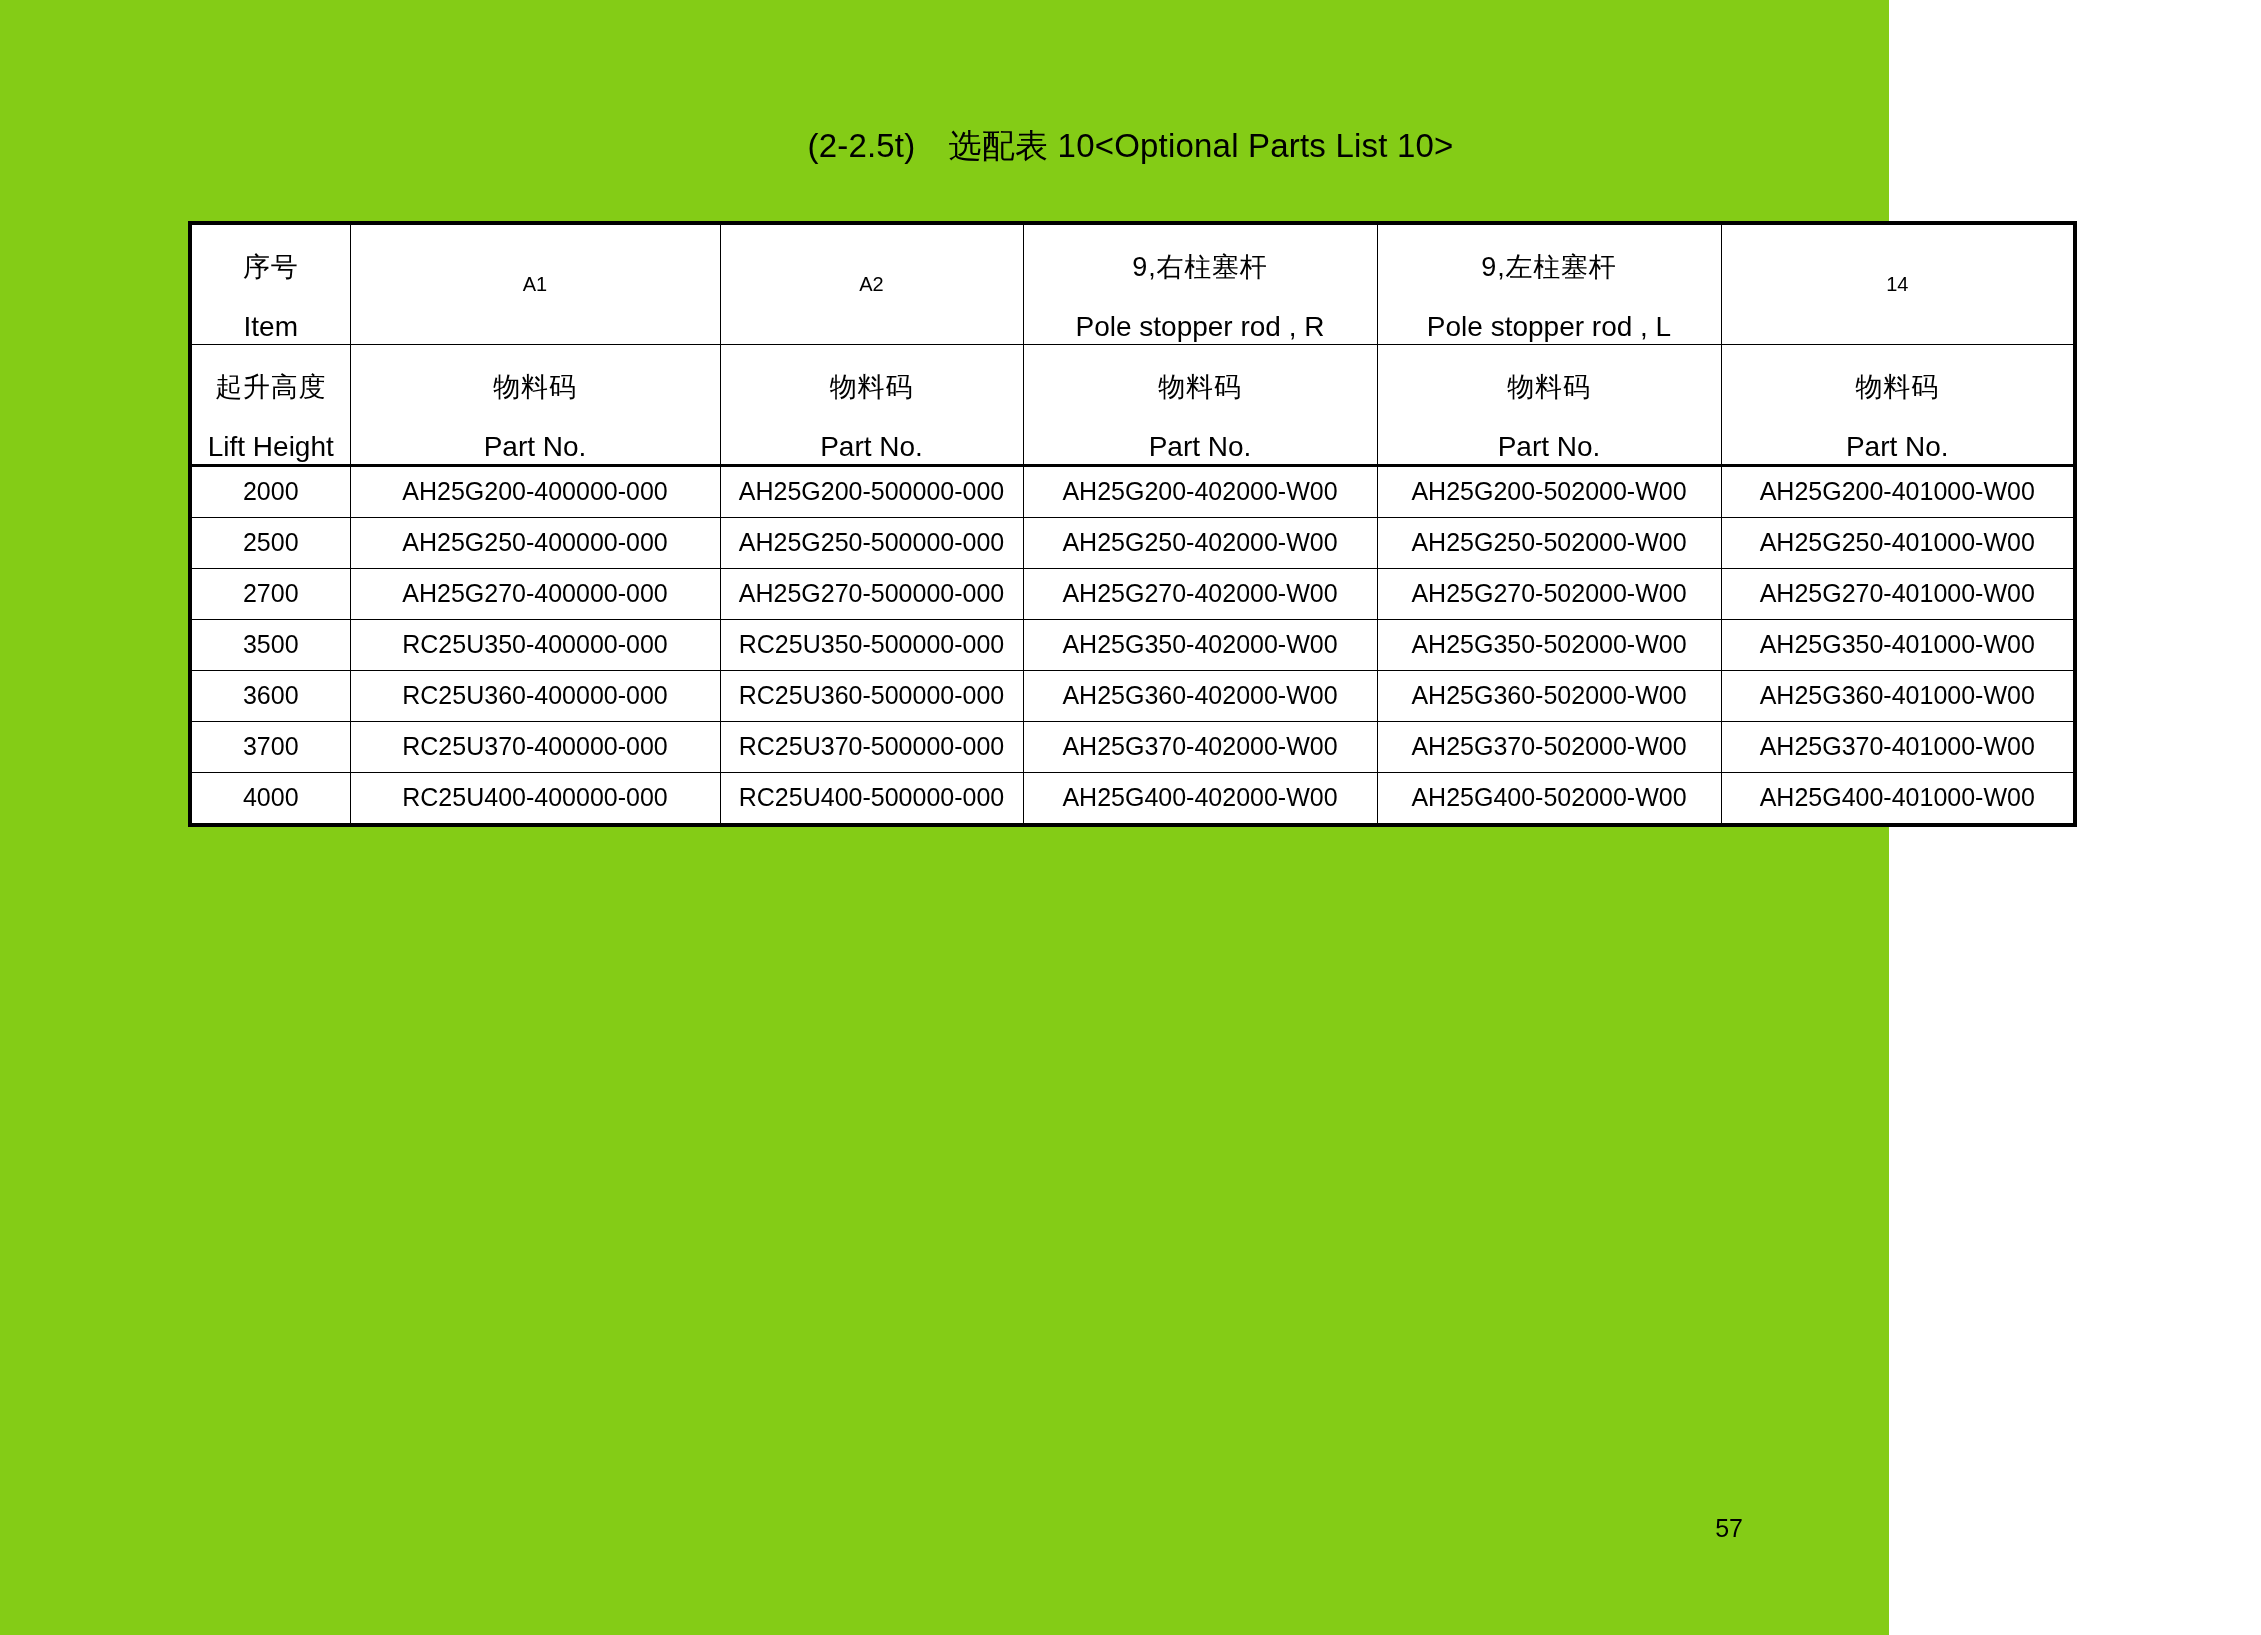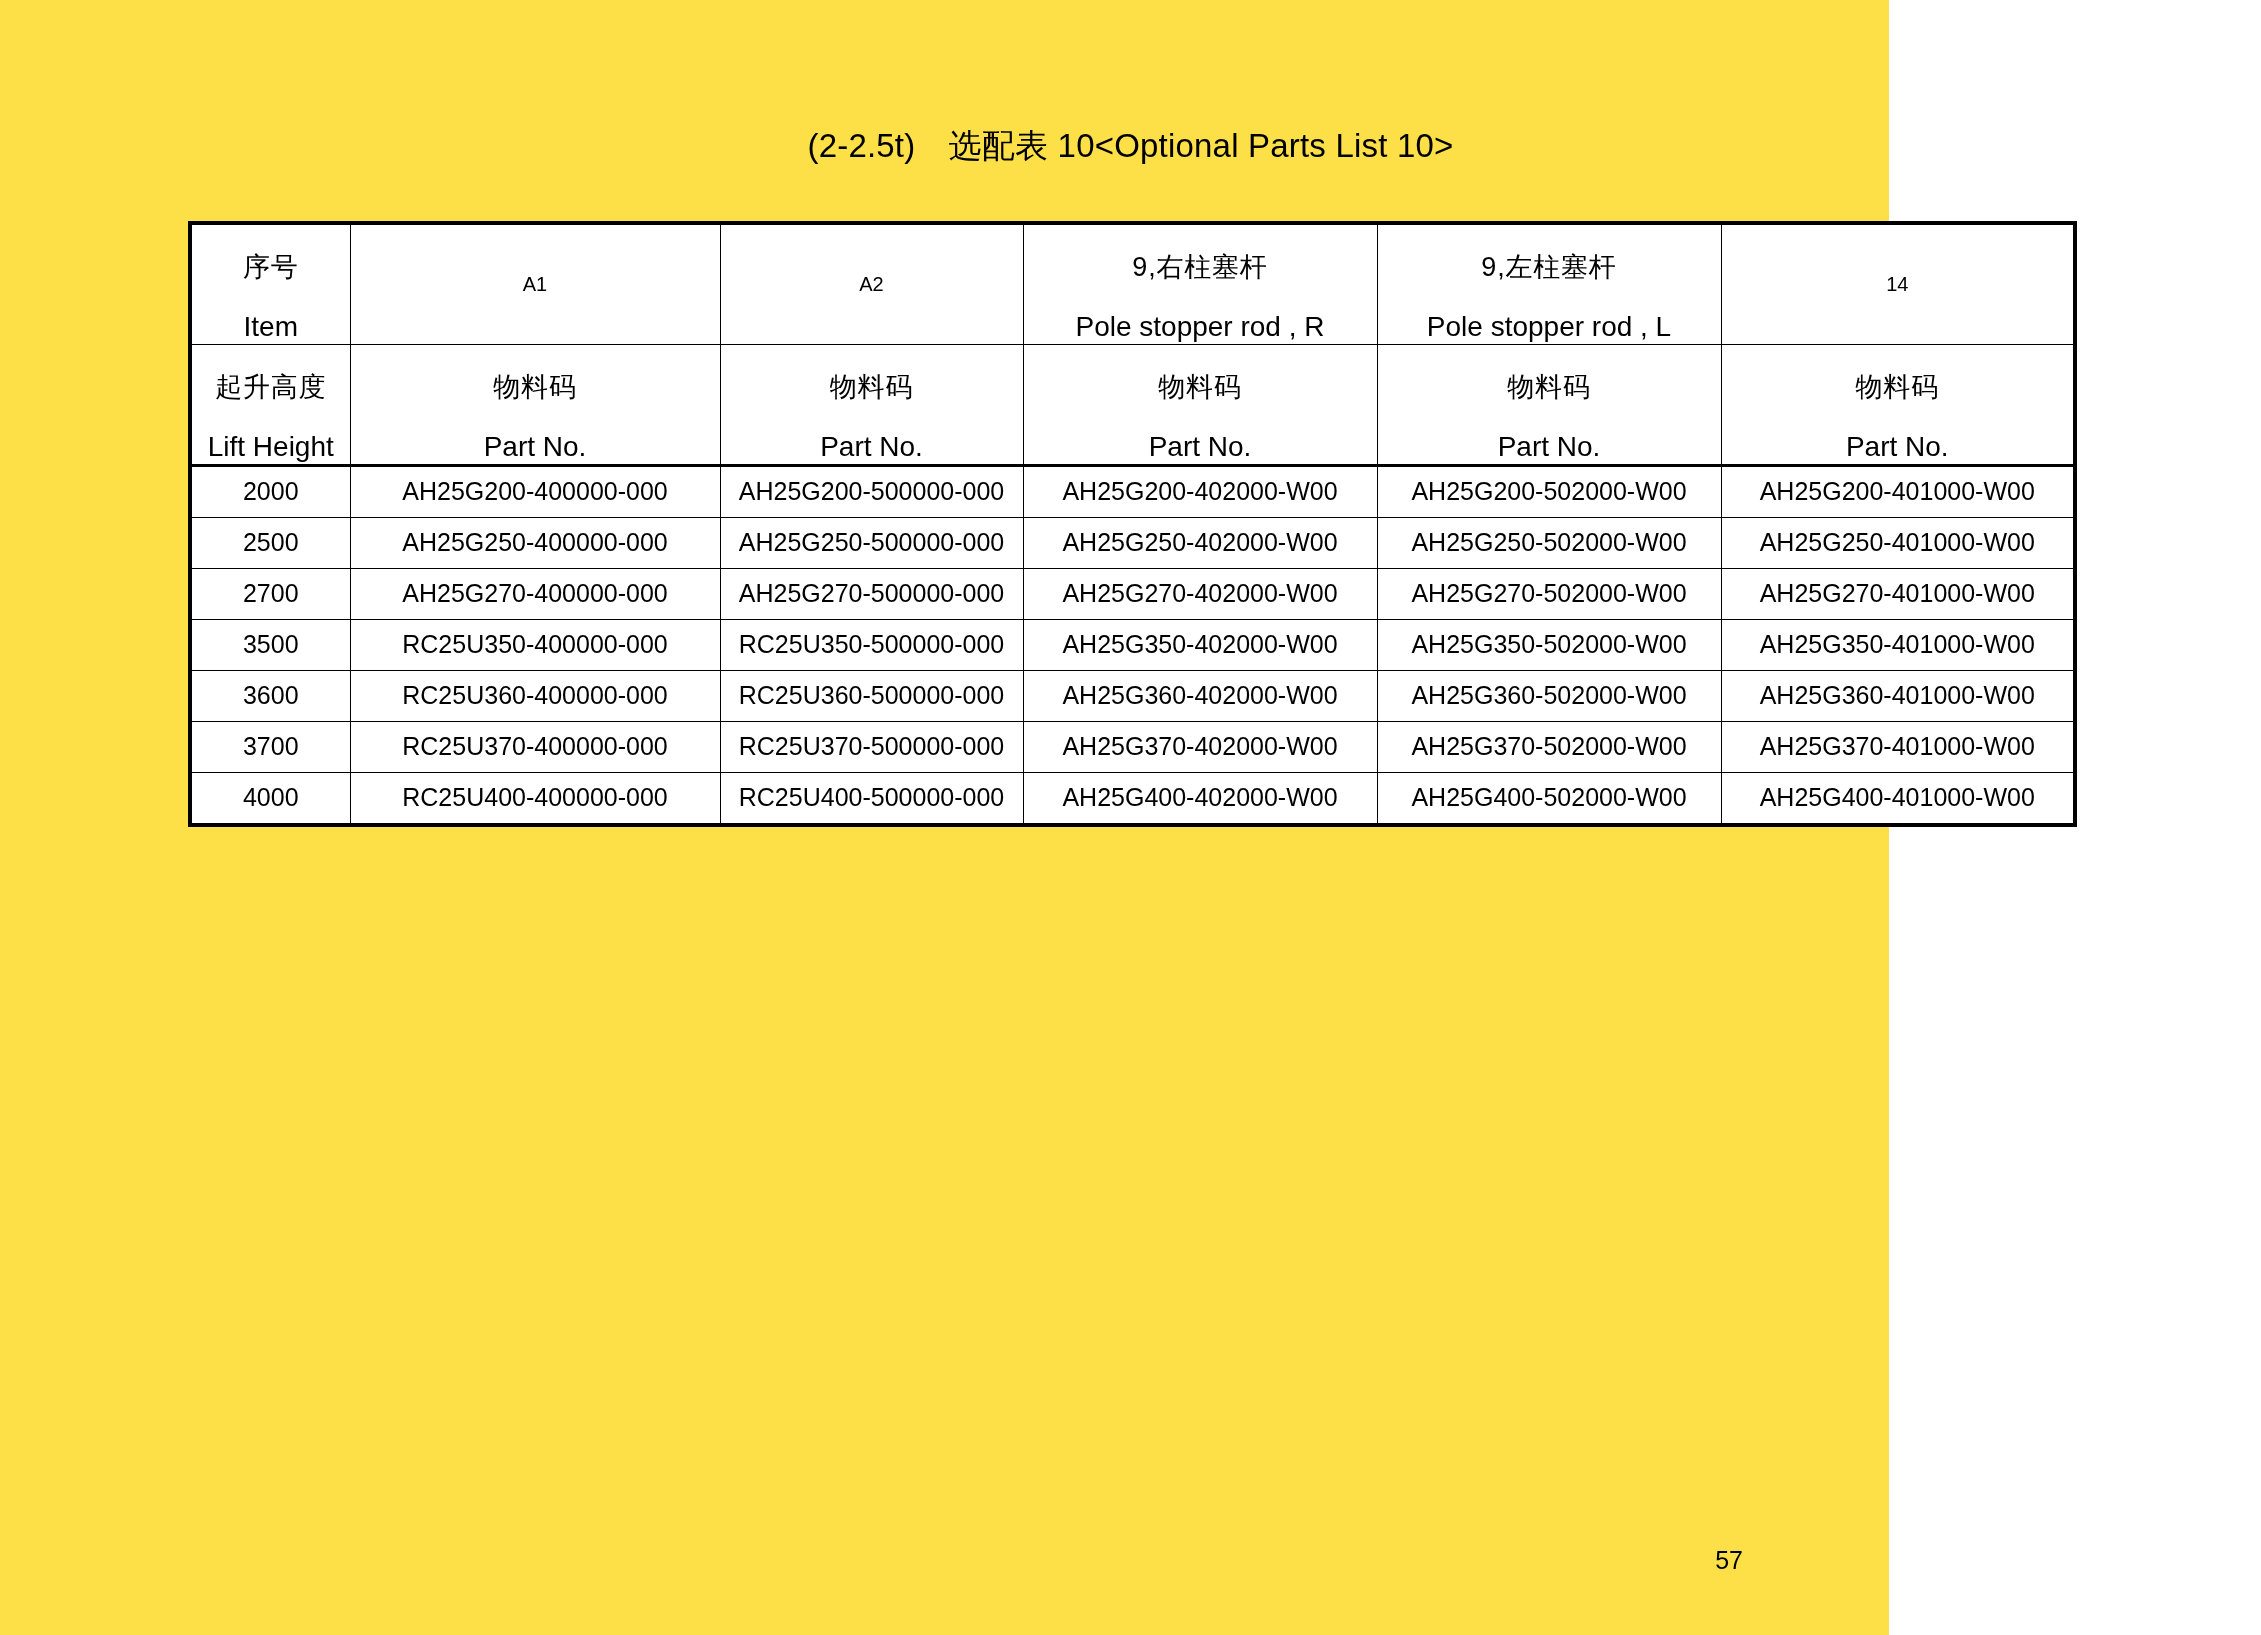--- a/index.html
+++ b/index.html
@@ -15,21 +15,21 @@
     font-family: "Liberation Sans", "DejaVu Sans", sans-serif;
     color: #000000;
     overflow: hidden;
   }
 
   .page {
     position: absolute;
     inset: 0;
     width: 1889px;
     height: 1635px;
-    background: #fde047;
+    background: #84cc16;
   }
 
   
   .doc-title {
     position: absolute;
     left: 0;
     top: 127px;
     width: 2261px;
     text-align: center;
     font-size: 33px;
@@ -117,21 +117,20 @@
     font-size: 26px;
   }
 
   
   .page-number {
     position: absolute;
     right: 146px;
     top: 1514px;
     font-size: 25px;
     text-align: right;
-    margin-top: 32px;
   }
 </style>
 </head>
 <body>
 
 <div class="page">
 
   <div class="doc-title">(2-2.5t)　选配表 10&lt;Optional Parts List 10&gt;</div>
 
   <div class="table-wrap">

